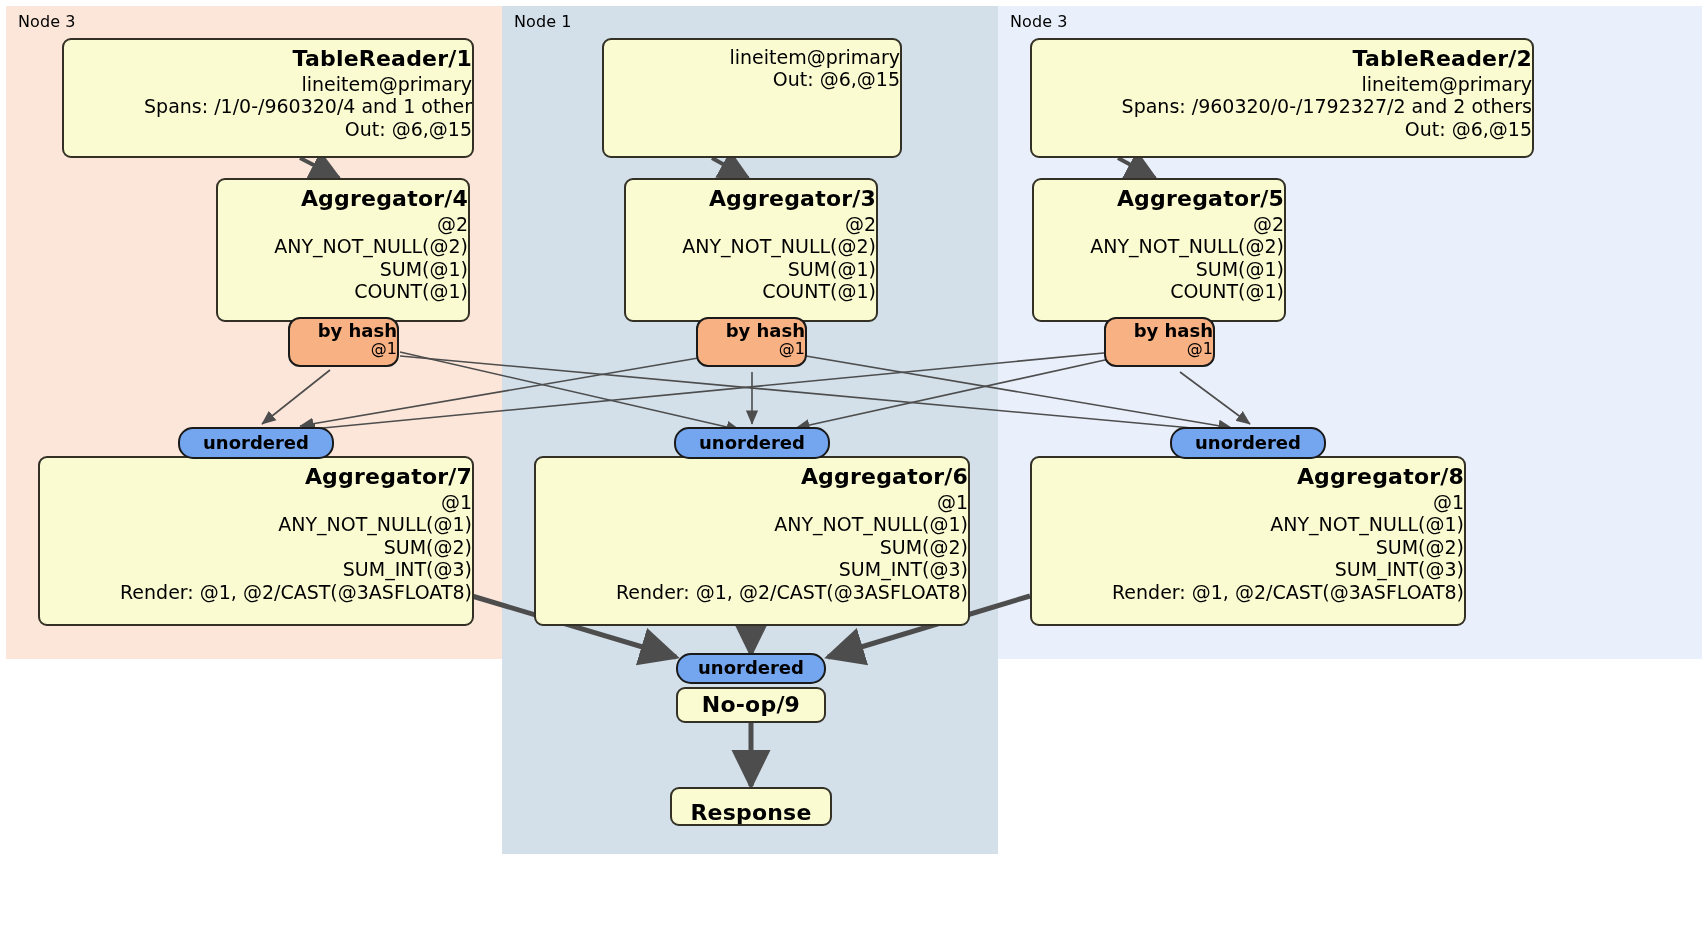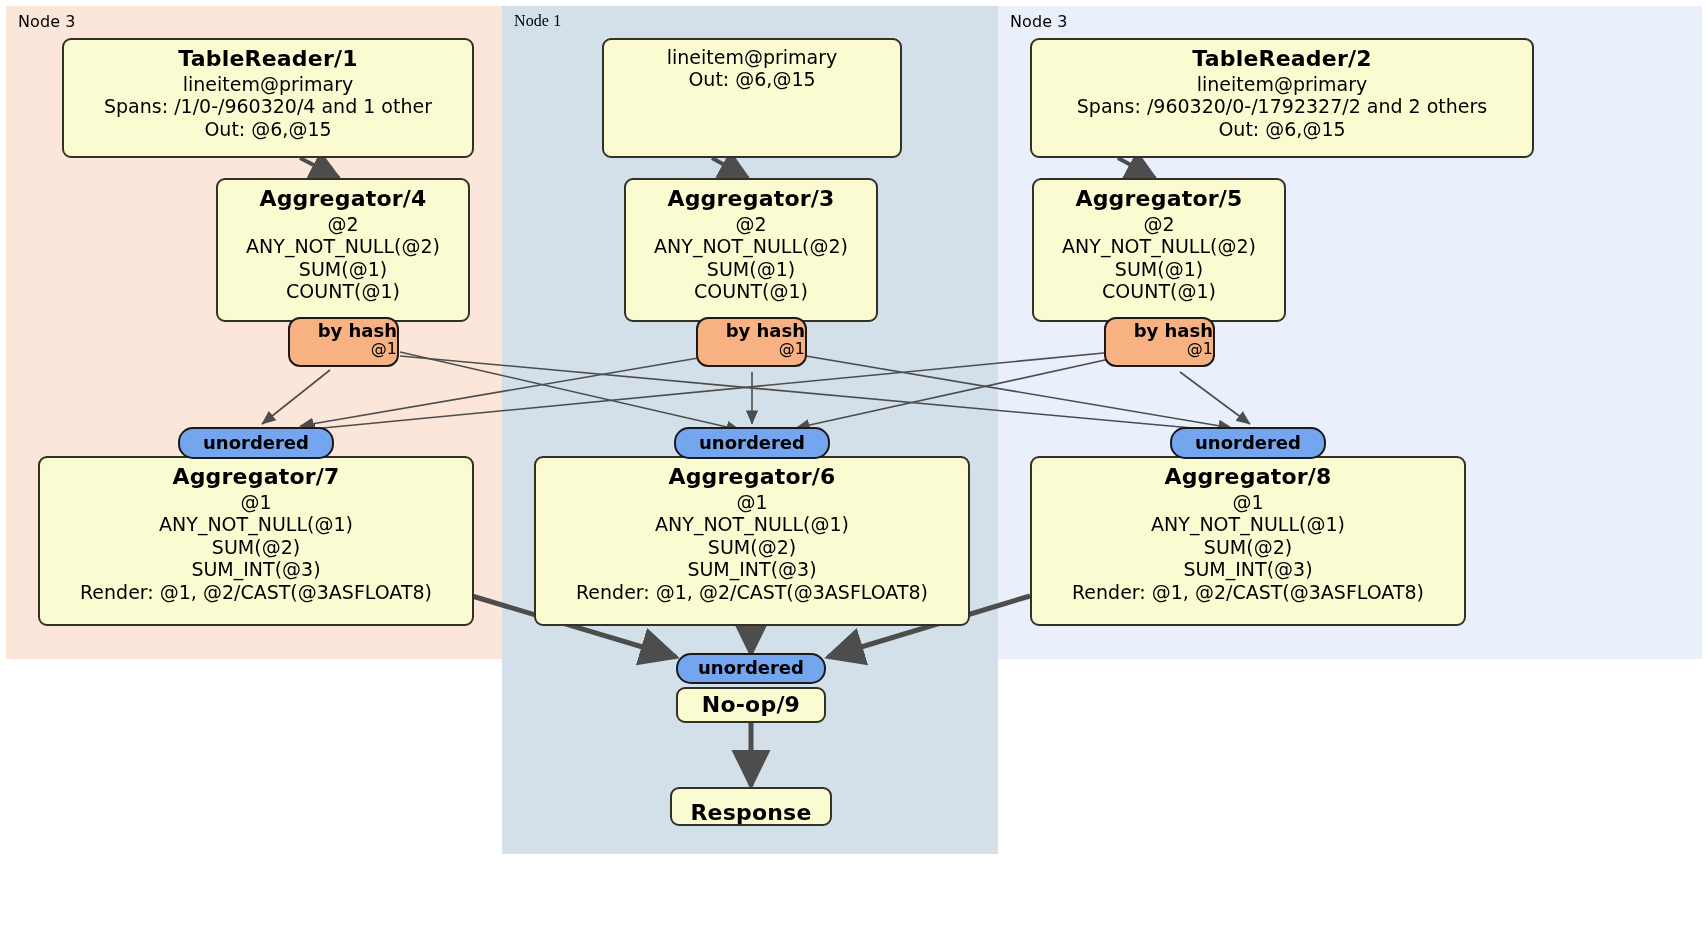--- a/index.html
+++ b/index.html
@@ -12,21 +12,21 @@
   .panel{position:absolute;box-sizing:border-box;}
   .panel-label{position:absolute;font-size:16px;color:#000;letter-spacing:.1px;}
 
   #panel-node3{left:6px;  top:6px;  width:496px; height:653px; background:#fce6da;}
   #panel-node1{left:502px;top:6px;  width:496px; height:848px; background:#d3e0ea;}
   #panel-node2{left:998px;top:6px;  width:704px; height:653px; background:#eaf0fb;}
 
   
   .box{position:absolute;box-sizing:border-box;background:#fbfbd2;
        border:2px solid #333026;border-radius:9px;
-       text-align:center;color:#000;line-height:1.18;
+       text-align:right;color:#000;line-height:1.18;
        padding-top:6px;}
   .box .ttl{font-weight:bold;font-size:22px;letter-spacing:.2px;display:block;margin-bottom:1px;}
   .box .ln{font-size:19px;display:block;white-space:nowrap;}
 
   
   .box.compact{padding-top:0;display:flex;align-items:center;justify-content:center;}
   .box.compact .ttl{margin:0;}
 
   
   .badge{position:absolute;box-sizing:border-box;border:2px solid #1a1a1a;
@@ -46,21 +46,21 @@
 </head>
 <body>
 
 <div id="stage">
 
   <div class="panel" id="panel-node3"></div>
   <div class="panel" id="panel-node1"></div>
   <div class="panel" id="panel-node2"></div>
 
   <div class="panel-label" style="left:18px;top:12px;">Node 3</div>
-  <div class="panel-label" style="left:514px;top:12px;font-family:Liberation Serif, serif;">Node 1</div>
+  <div class="panel-label" style="left:514px;top:12px;">Node 1</div>
   <div class="panel-label" style="left:1010px;top:12px;">Node 3</div>
 
   <svg id="edges" viewBox="0 0 1708 940">
     <defs>
       <marker id="arrowThick" markerWidth="9" markerHeight="9" refX="7.2" refY="4.5" orient="auto" markerUnits="strokeWidth">
         <path d="M0,0.6 L8,4.5 L0,8.4 z" fill="#4d4d4d"></path>
       </marker>
       <marker id="arrowThin" markerWidth="10" markerHeight="10" refX="8.5" refY="5" orient="auto" markerUnits="strokeWidth">
         <path d="M0,1.2 L9,5 L0,8.8 z" fill="#4d4d4d"></path>
       </marker>

